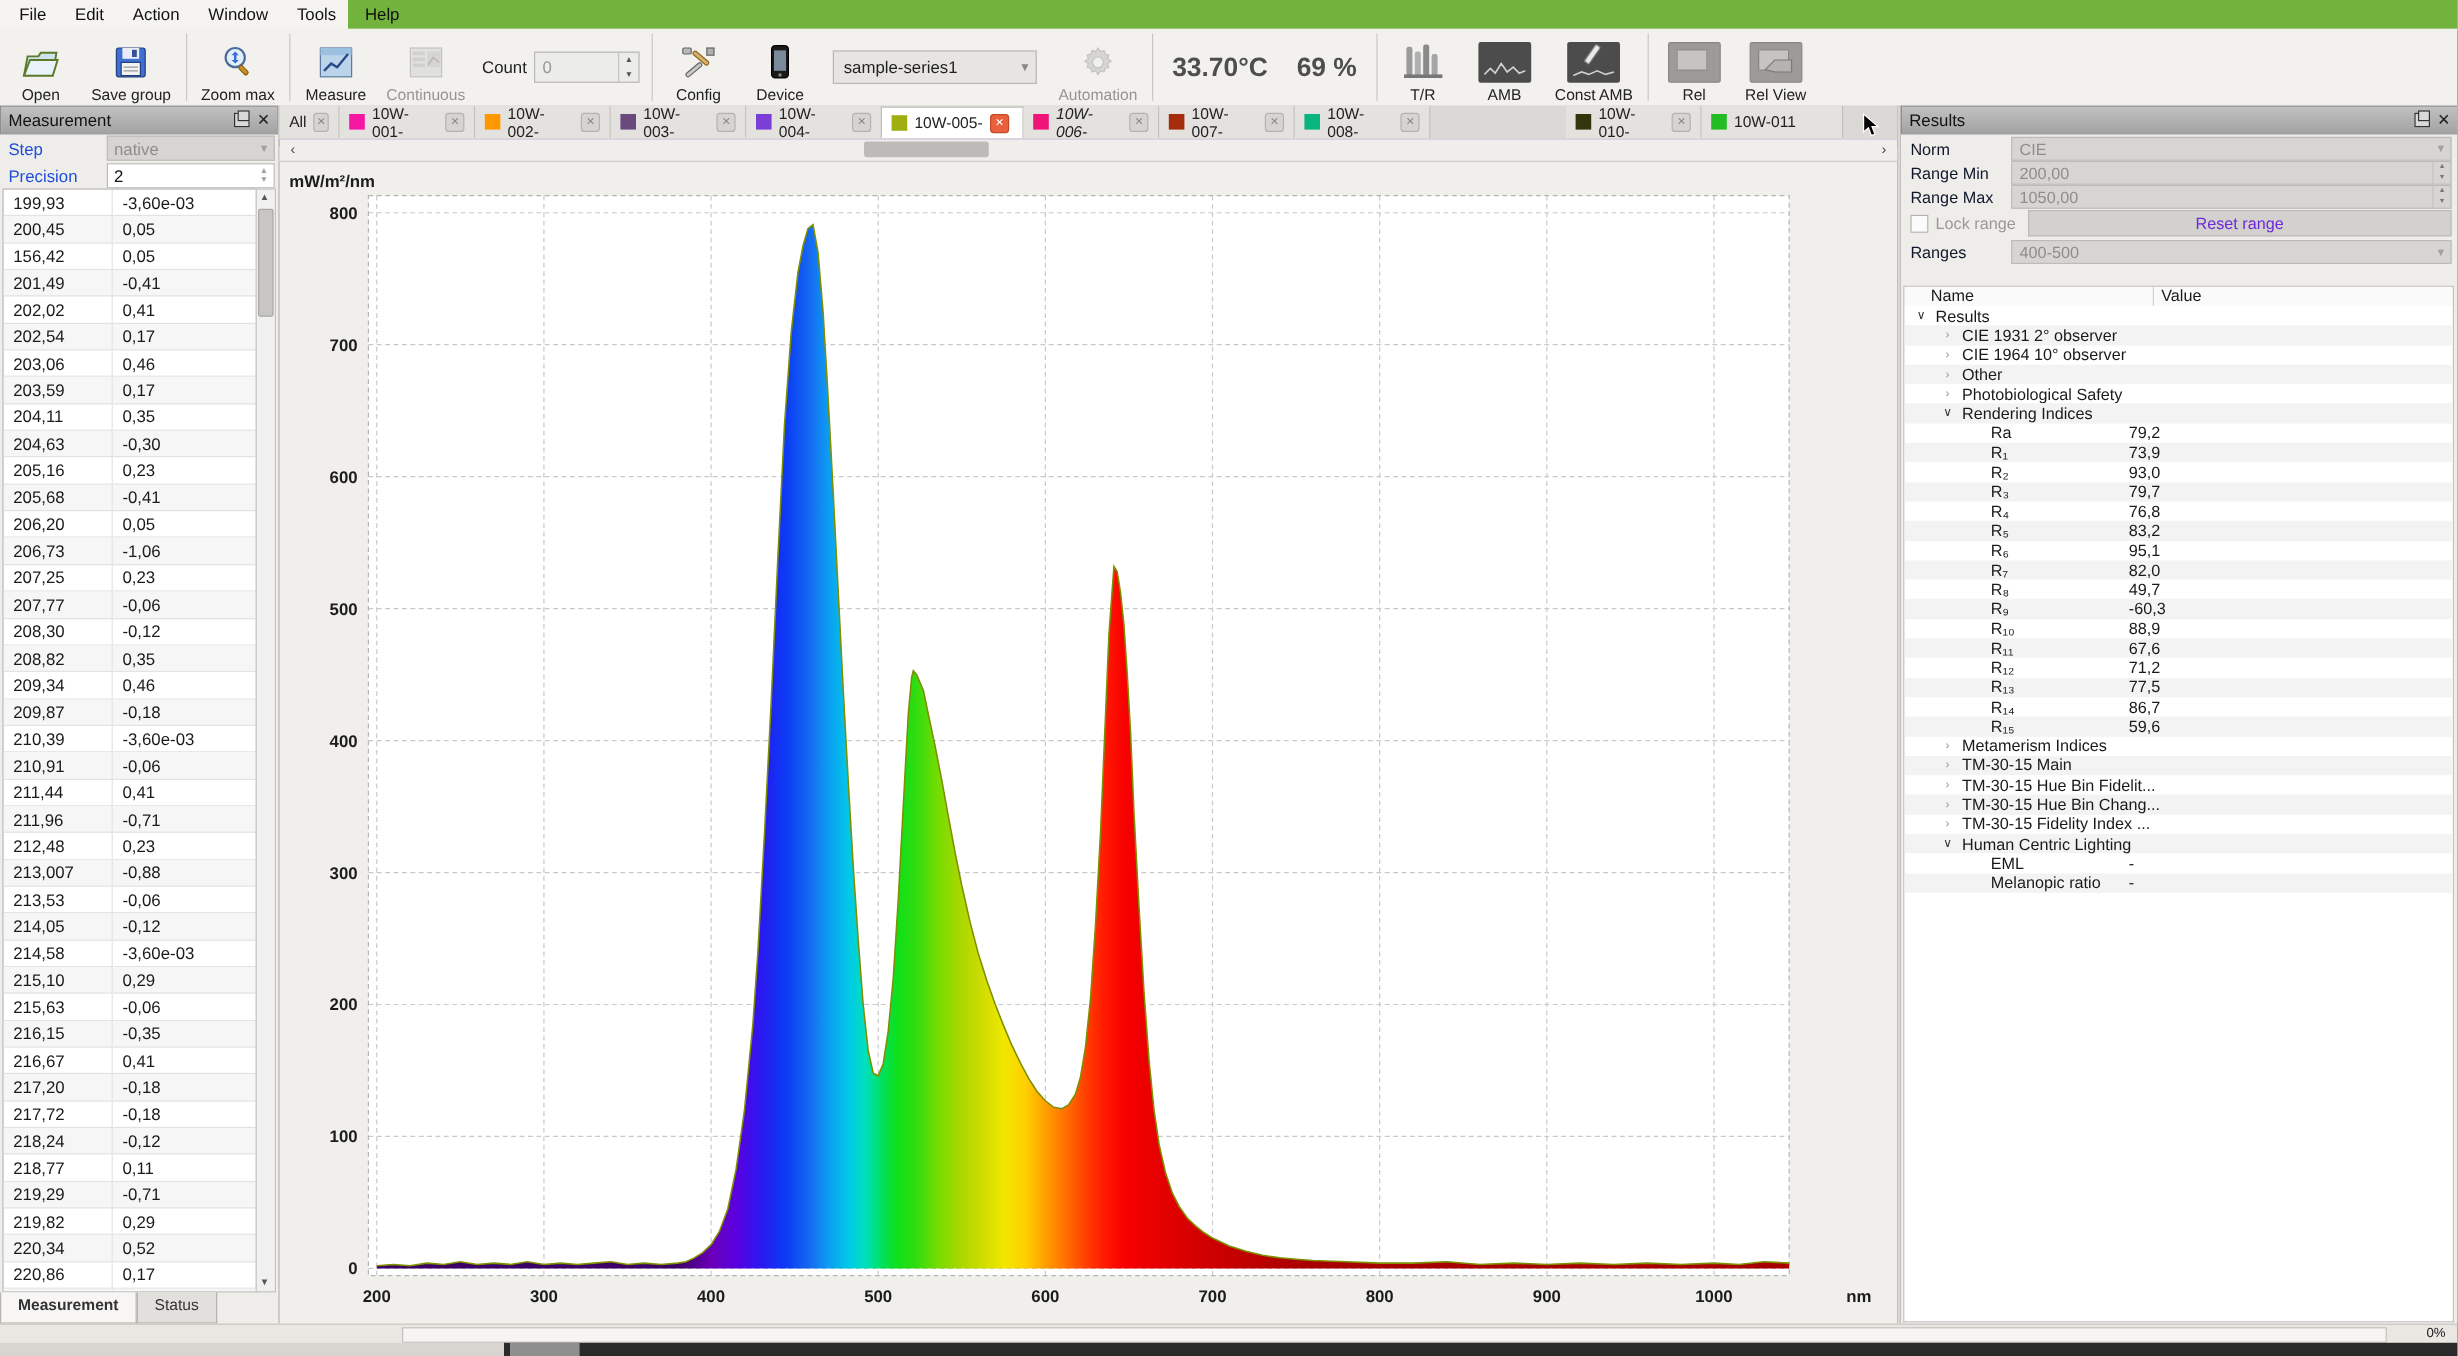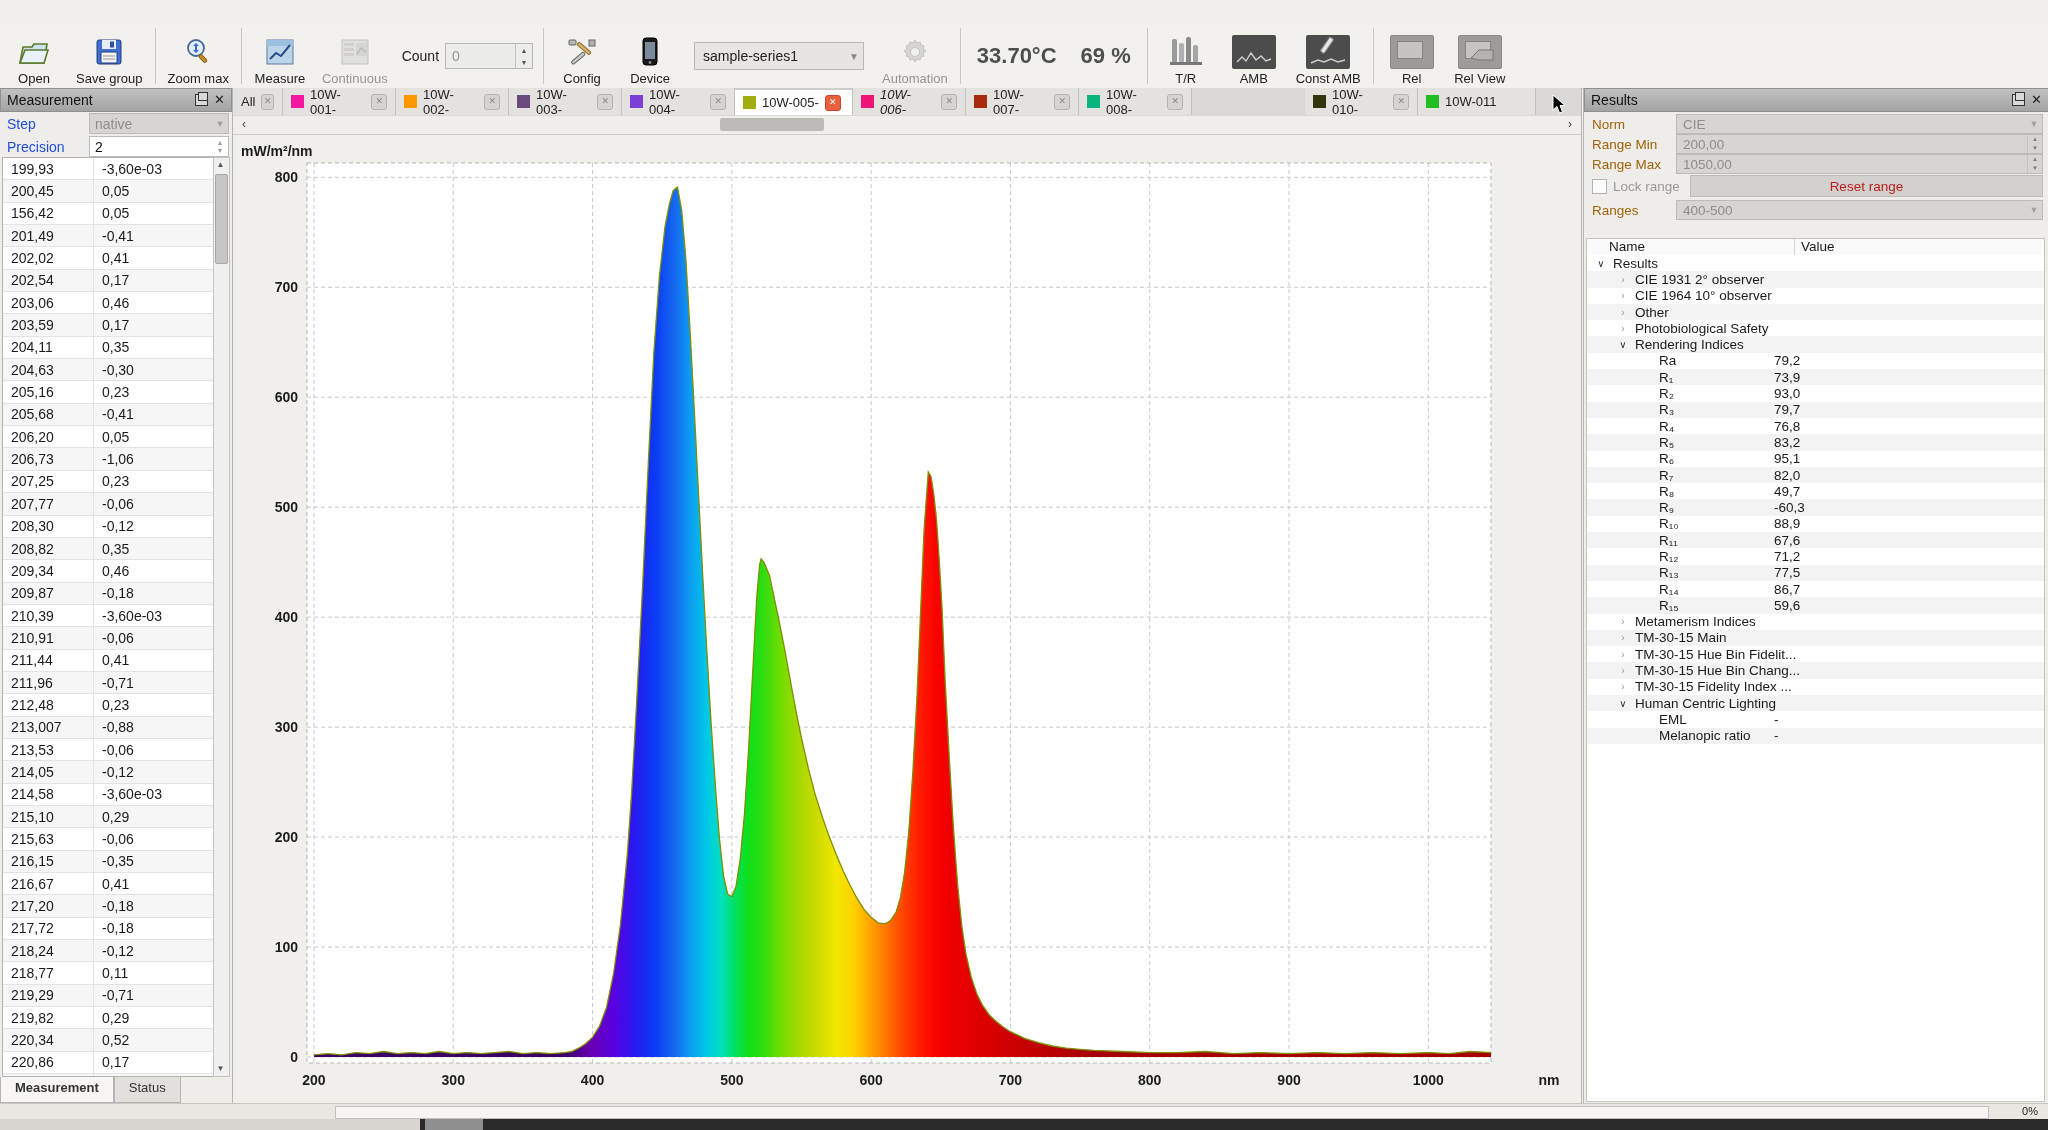--- a/index.html
+++ b/index.html
@@ -71,31 +71,31 @@
   .tab .tclose{width:14px;height:14px;border-radius:3px;background:#d6d4d0;border:1px solid #b5b3af;
                color:#8a8886;font-size:9px;line-height:12px;text-align:center;font-weight:bold;}
   .tab.active .tclose{background:#e8603c;border-color:#c24a2a;color:#fff;}
   #chart-scrollbar{position:absolute;left:0;top:28px;width:1348px;height:18px;background:#efeeeb;border-bottom:1px solid #cfcdc9;}
   .sb-arrow{position:absolute;top:0;width:18px;height:17px;text-align:center;line-height:17px;font-size:12px;color:#444;}
   #sb-thumb{position:absolute;left:487px;top:2px;width:104px;height:13px;background:#bdbbb7;border-radius:2px;}
   #chart-region{position:absolute;left:0;top:46px;width:1348px;height:969px;}
   
   #results-panel{position:absolute;left:1583px;top:88px;width:465px;height:1015px;background:#efedea;border-left:1px solid #b7b5b2;}
   .rrow{position:absolute;left:0;width:465px;height:20px;display:flex;align-items:center;}
-  .rrow .rlab{width:84px;padding-left:8px;font-size:13.5px;color:#a16207;}
+  .rrow .rlab{width:84px;padding-left:8px;font-size:13.5px;color:#0f172a;}
   .rrow .rlab.dim{color:#9a9896;}
   .rctl{height:18px;background:#d7d5d2;border:1px solid #bdbbb8;color:#8f8d8a;font-size:13.5px;
         display:flex;align-items:center;flex:1;margin-right:6px;}
   .rctl .v{flex:1;padding-left:6px;}
   .rctl .a{width:16px;color:#a3a19e;font-size:9px;text-align:center;}
   .rctl .spin{width:14px;border-left:1px solid #c5c3c0;height:100%;display:flex;flex-direction:column;}
   .rctl .spin div{flex:1;font-size:6px;color:#777;text-align:center;line-height:8px;}
   .checkbox{width:13px;height:13px;background:#fbfbfb;border:1px solid #b5b3b0;margin:0 6px 0 8px;}
   .btn-disabled{flex:1;height:20px;margin-right:6px;background:#d3d1ce;border:1px solid #bdbbb8;
-                color:#b91c1c;font-size:13.5px;display:flex;align-items:center;justify-content:center;}
+                color:#6d28d9;font-size:13.5px;display:flex;align-items:center;justify-content:center;}
   #res-table-head{position:absolute;left:2px;top:150px;width:457px;height:17px;border:1px solid #c5c3c0;background:#fafafa;display:flex;font-size:13.5px;}
   #res-tree{position:absolute;left:2px;top:167px;width:457px;height:846px;background:#fff;border:1px solid #c5c3c0;border-top:none;overflow:hidden;}
   .trow{height:16.3px;display:flex;align-items:center;font-size:13.5px;position:relative;}
   .trow.alt{background:#f3f3f3;}
   .texp{position:absolute;font-size:10px;color:#9a9896;width:12px;text-align:center;}
   .texp.open{color:#333;}
   .tname{position:absolute;white-space:nowrap;}
   .tval{position:absolute;left:187px;white-space:nowrap;}
   
   #status-bar{position:absolute;left:0;top:1103px;width:2048px;height:16px;background:#eae7e2;border-top:1px solid #c9c6c1;}
@@ -104,20 +104,31 @@
   #taskbar-sliver{position:absolute;left:0;top:1119px;width:2048px;height:11px;background:#d8d5d0;}
   #taskbar-dark{position:absolute;left:420px;top:0;width:1628px;height:11px;background:#2a2a2a;}
   #taskbar-notch{position:absolute;left:425px;top:0;width:58px;height:11px;background:#8f8f8f;}
   #cursor{position:absolute;left:1552px;top:94px;z-index:40;}
 </style>
 </head>
 <body>
 
 <div id="app">
 
+  <div id="menubar">
+    <div id="title-green" style="background: rgb(114, 179, 62);"></div>
+    <div id="menu-items">
+        <span class="menu-item">File</span>
+        <span class="menu-item">Edit</span>
+        <span class="menu-item">Action</span>
+        <span class="menu-item">Window</span>
+        <span class="menu-item">Tools</span>
+        <span class="menu-item">Help</span>
+      </div>
+  </div>
 
   <div id="toolbar">
     <div class="tbtn">
       <span class="ticon">
         <svg width="34" height="30" viewBox="0 0 34 30">
             <path d="M3 26 L6 10 L15 10 L17 7 L30 7 L27 26 Z" fill="#cfe3ef" stroke="#5a7a2a" stroke-width="1.6"></path>
             <path d="M3 26 L8 13 L31 13 L27 26 Z" fill="#e8f2f8" stroke="#5a7a2a" stroke-width="1.6"></path>
           </svg>
       </span>
       <span class="tlabel">Open</span>

